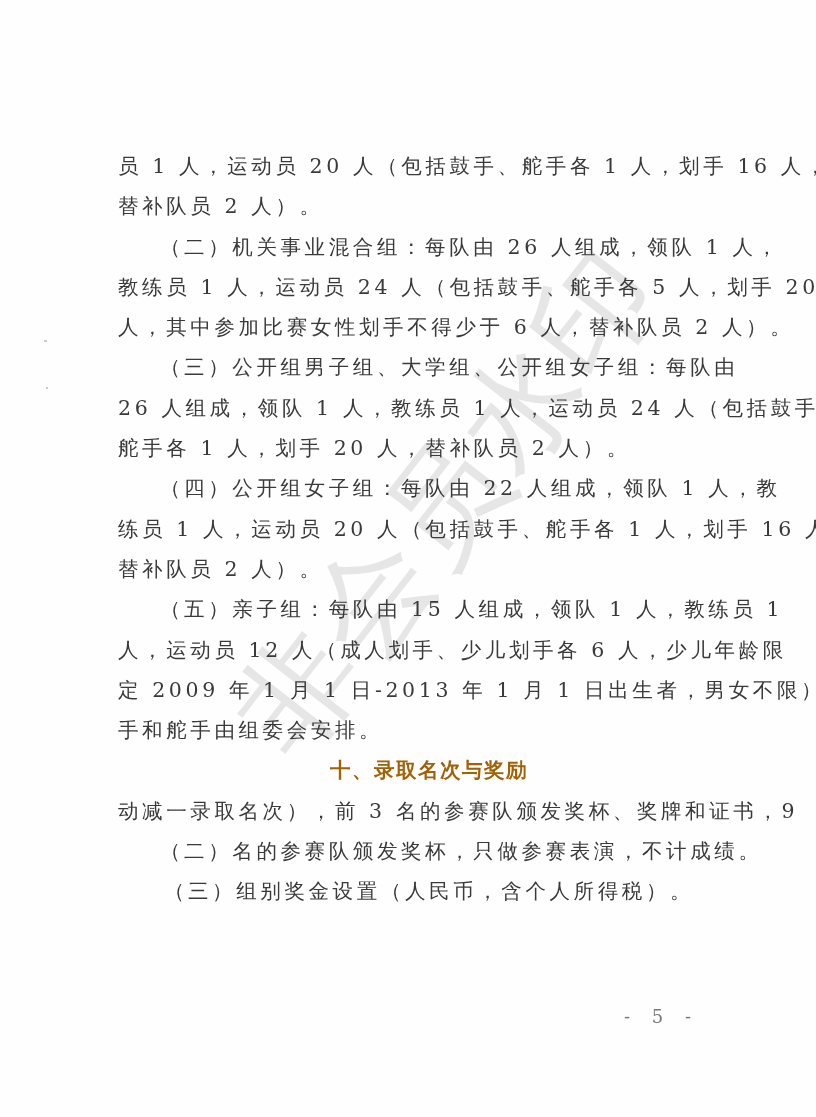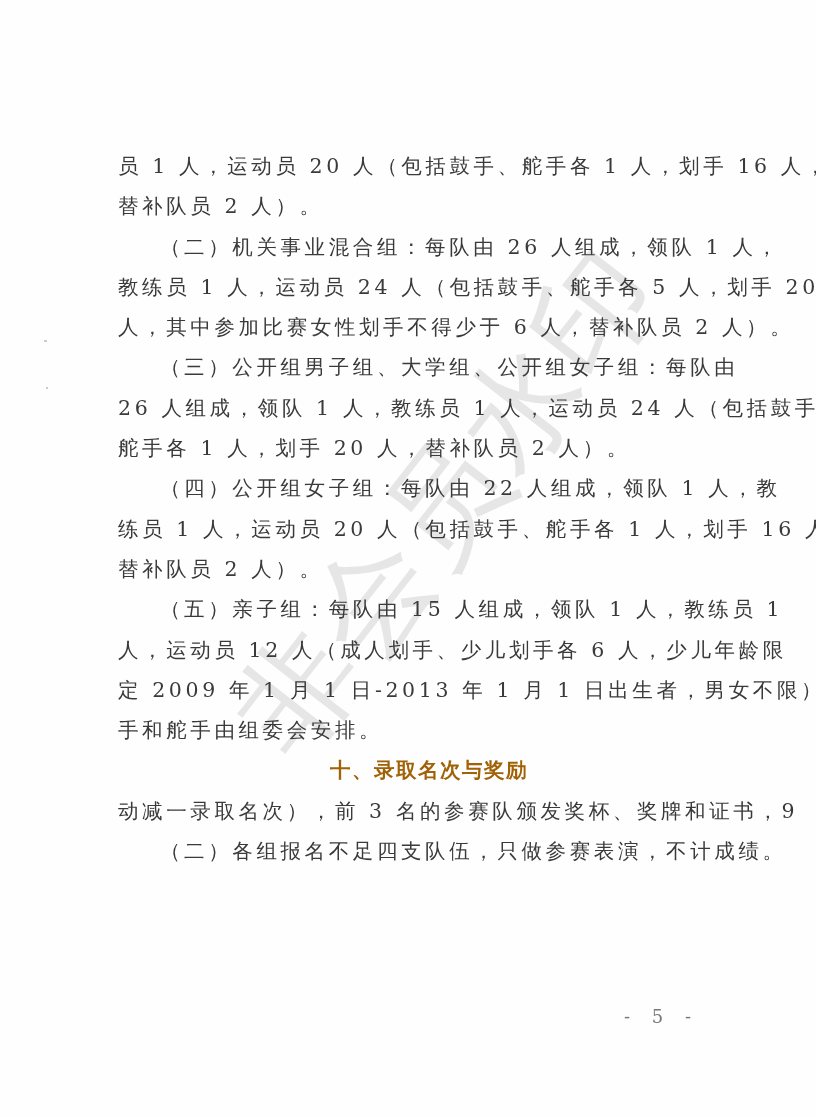--- a/index.html
+++ b/index.html
@@ -81,19 +81,22 @@
       <div class="line">手和舵手由组委会安排。</div>
     </div>
 
     <div class="line indent heading">十、录取名次与奖励</div>
 
     <div>
       <div class="line">动减一录取名次），前 3 名的参赛队颁发奖杯、奖牌和证书，9</div>
     </div>
 
     <div>
-      <div class="line indent">（二）各组报名不足四支队伍，只做参赛表演，不计成绩。</div>
+      <div class="line indent">（二）名的参赛队颁发奖杯，只做参赛表演，不计成绩。</div>
     </div>
 
+    <div>
+      <div class="line indent">（三）组别奖金设置（人民币，含个人所得税）。</div>
+    </div>
   </div>
 
   <div class="page-number">- 5 -</div>
 </div>
 
 </body></html>

